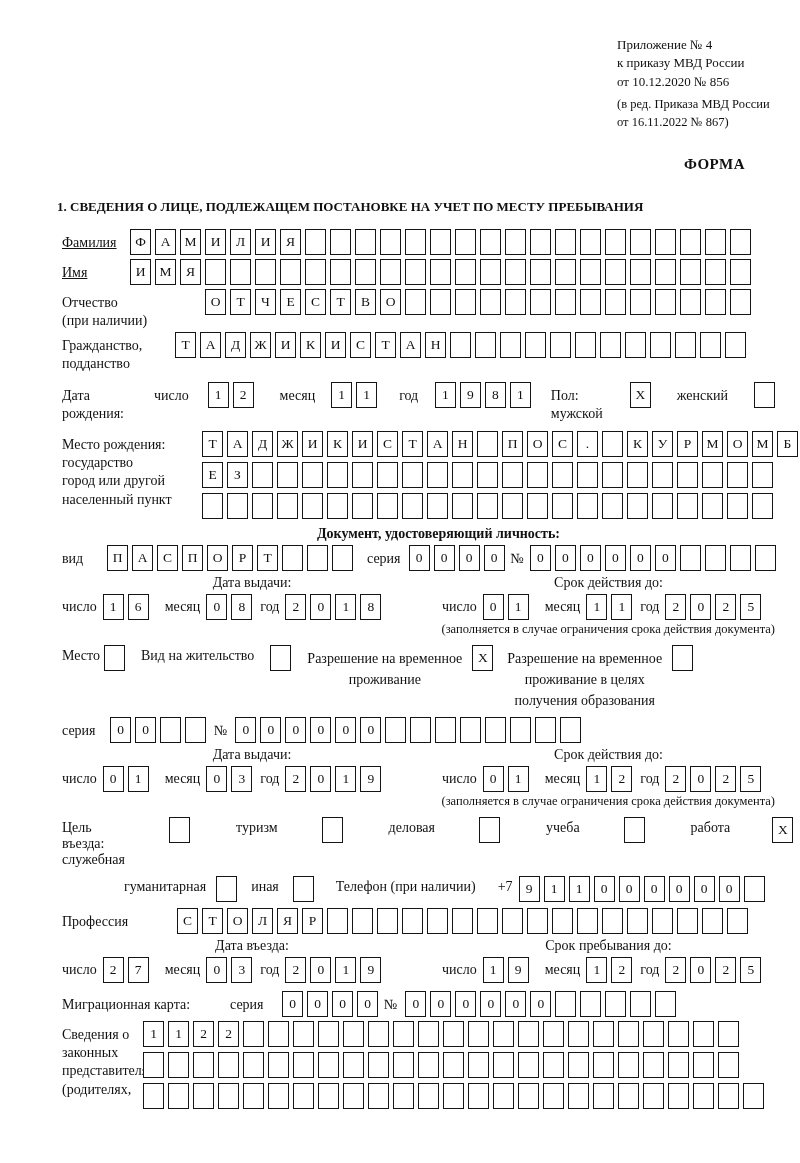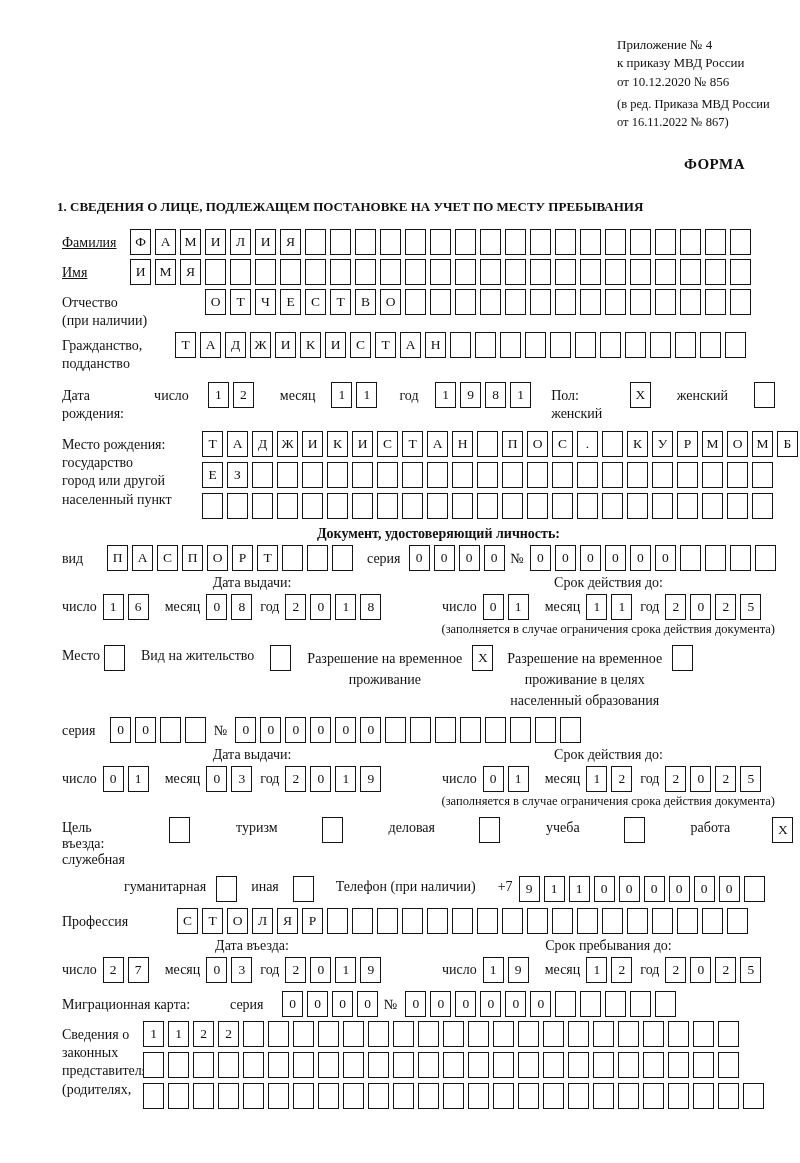--- a/index.html
+++ b/index.html
@@ -204,21 +204,21 @@
         <span class="cell">1</span>
         <span class="cell">1</span>
       </div>
     <div class="lbl" style="width:30px;margin-left:4px;">год</div>
     <div class="cells">
         <span class="cell">1</span>
         <span class="cell">9</span>
         <span class="cell">8</span>
         <span class="cell">1</span>
       </div>
-    <div class="lbl" style="margin-left:2px;">Пол: женский</div>
+    <div class="lbl" style="margin-left:2px;">Пол: мужской</div>
     <span class="chk" style="margin-left:5px;">X</span>
     <div class="lbl" style="margin-left:12px;">женский</div>
     <span class="chk" style="margin-left:12px;"></span>
   </div>
 
   <div class="row" style="margin-bottom:2px;">
     <div class="lbl w140">
       <div>Место рождения:</div>
       <div>государство</div>
       <div>город или другой</div>
@@ -397,21 +397,21 @@
     <div class="inline-txt" style="margin-left:16px;">Вид на жительство</div>
     <span class="chk" style="margin-left:16px;margin-top:2px;"></span>
     <div class="center2" style="margin-left:16px;">
       <div>Разрешение на временное</div>
       <div>проживание</div>
     </div>
     <span class="chk" style="margin-left:10px;margin-top:2px;">X</span>
     <div class="center2" style="margin-left:14px;">
       <div>Разрешение на временное</div>
       <div>проживание в целях</div>
-      <div>населенный образования</div>
+      <div>получения образования</div>
     </div>
     <span class="chk" style="margin-left:10px;margin-top:2px;"></span>
   </div>
 
   <div class="row">
     <div class="lbl" style="width:48px;">серия</div>
     <div class="cells">
         <span class="cell">0</span>
         <span class="cell">0</span>
         <span class="cell"></span>

